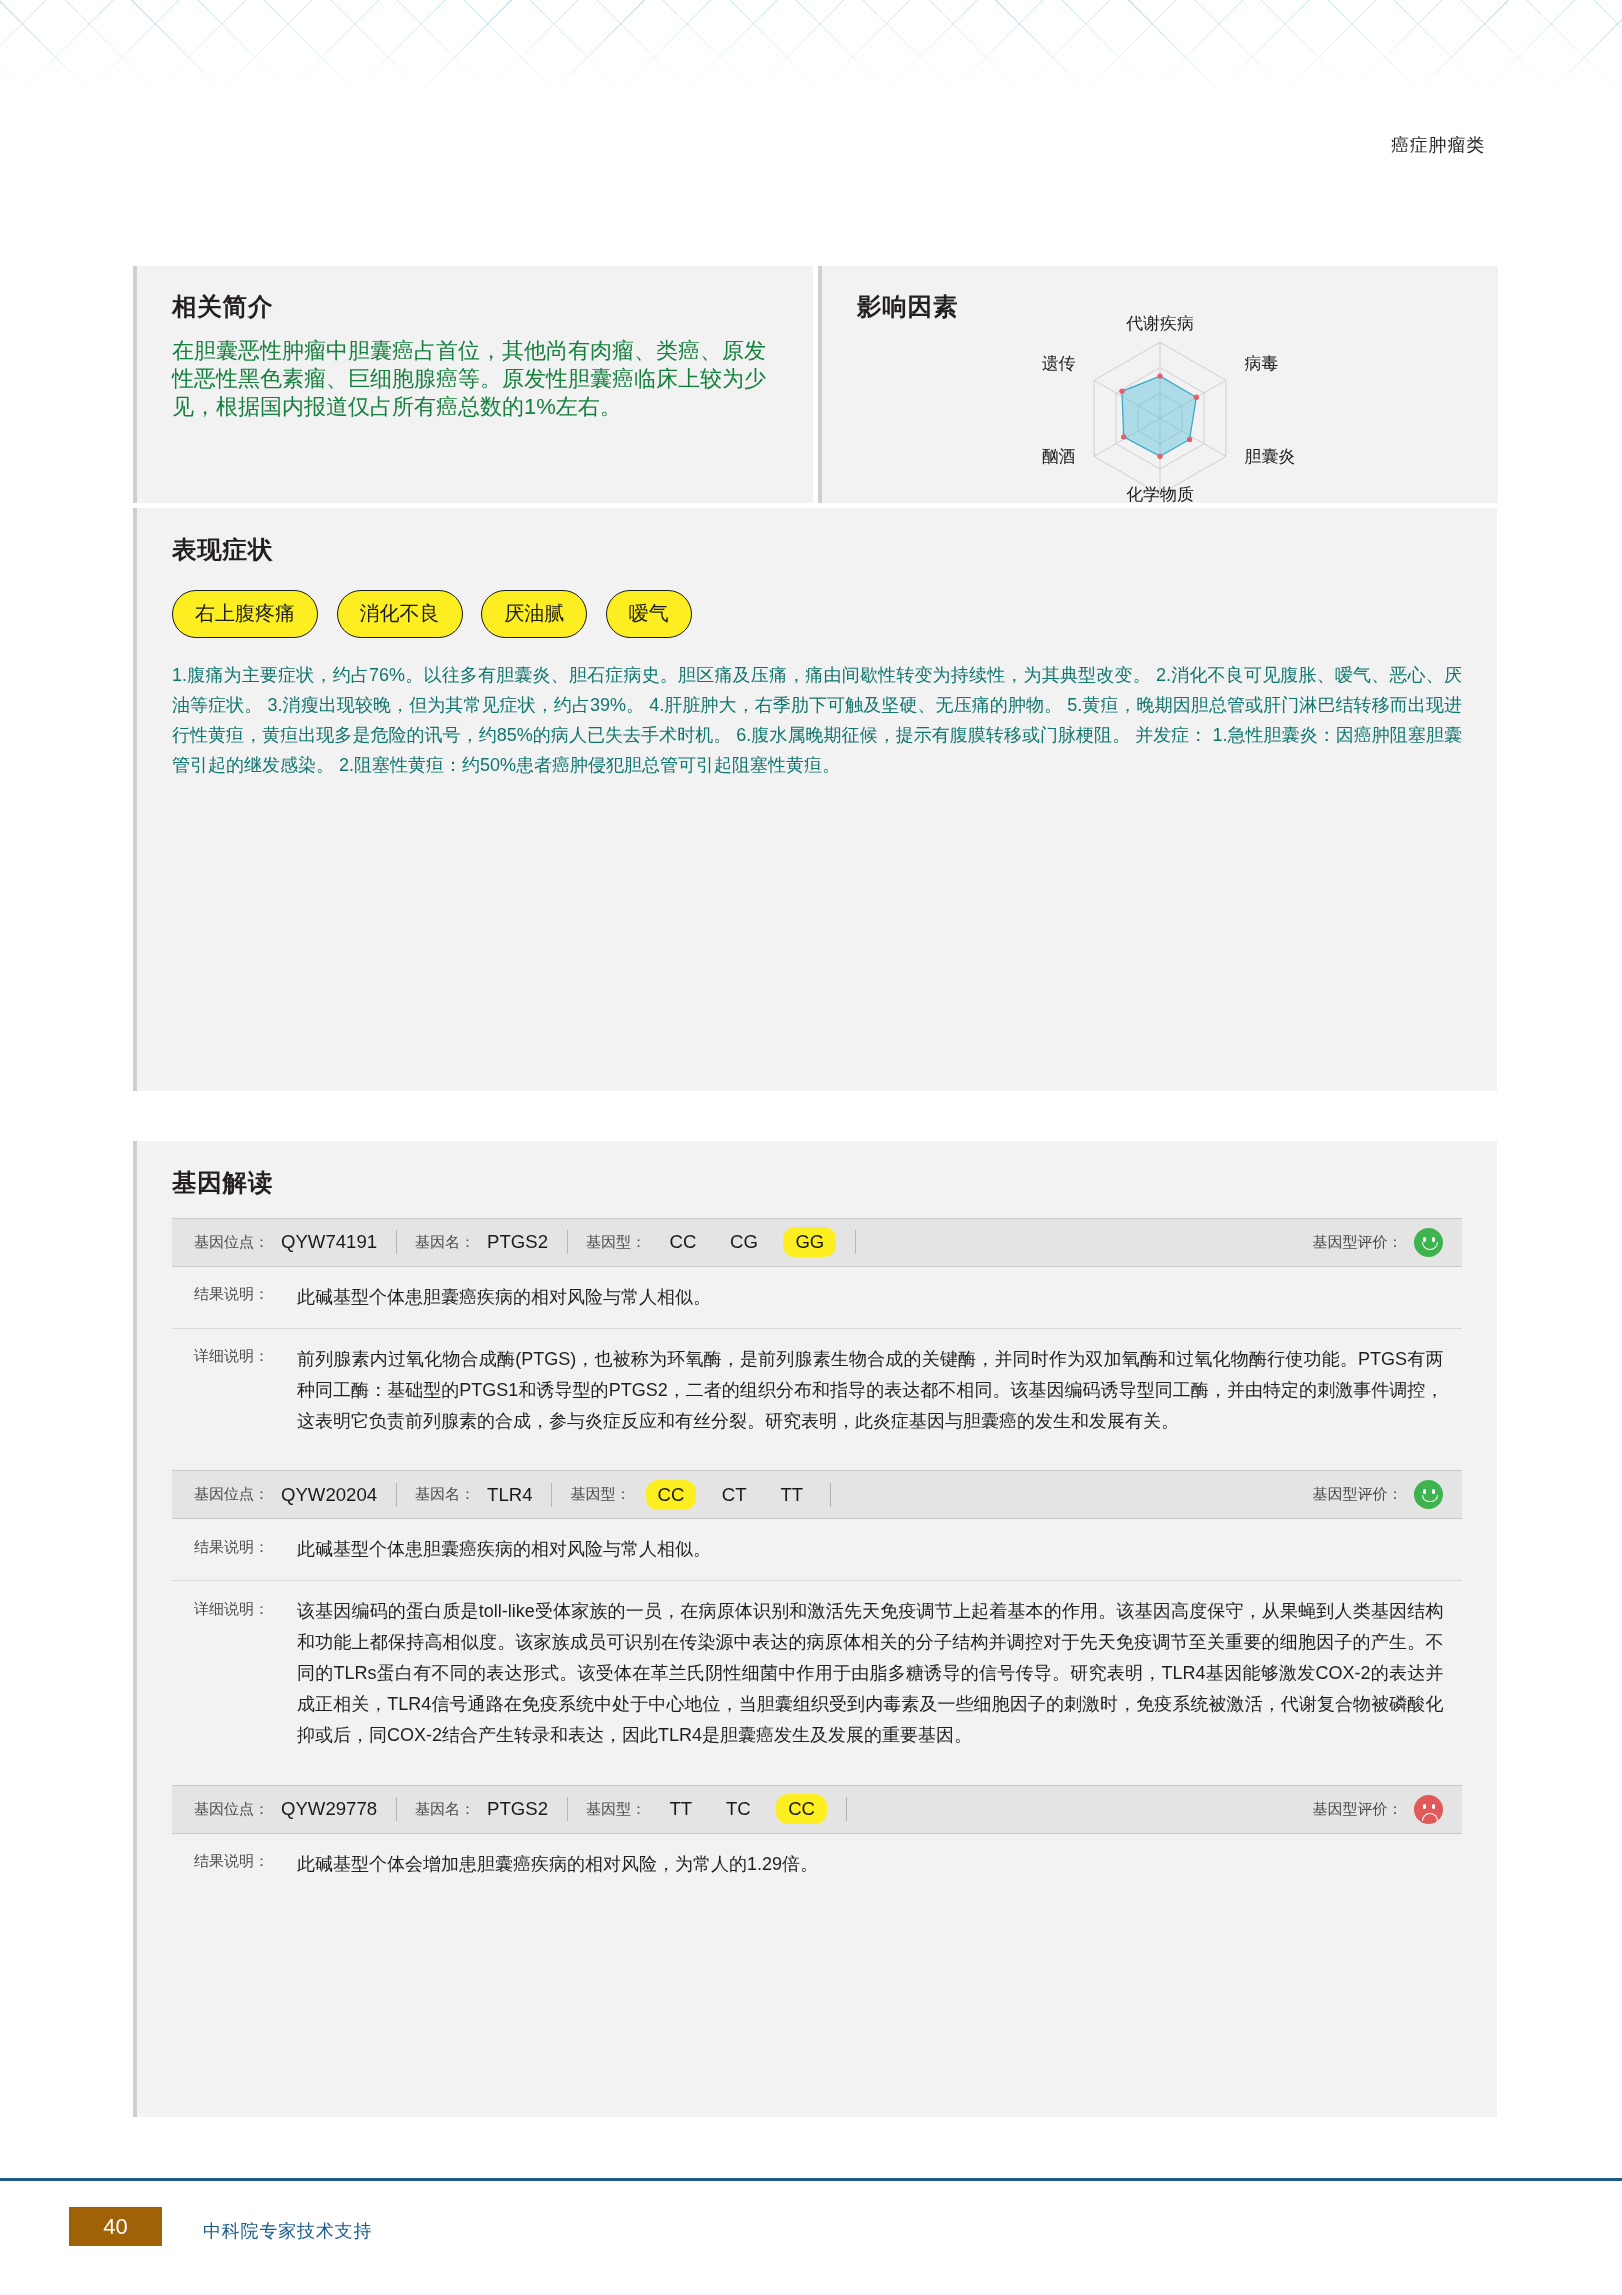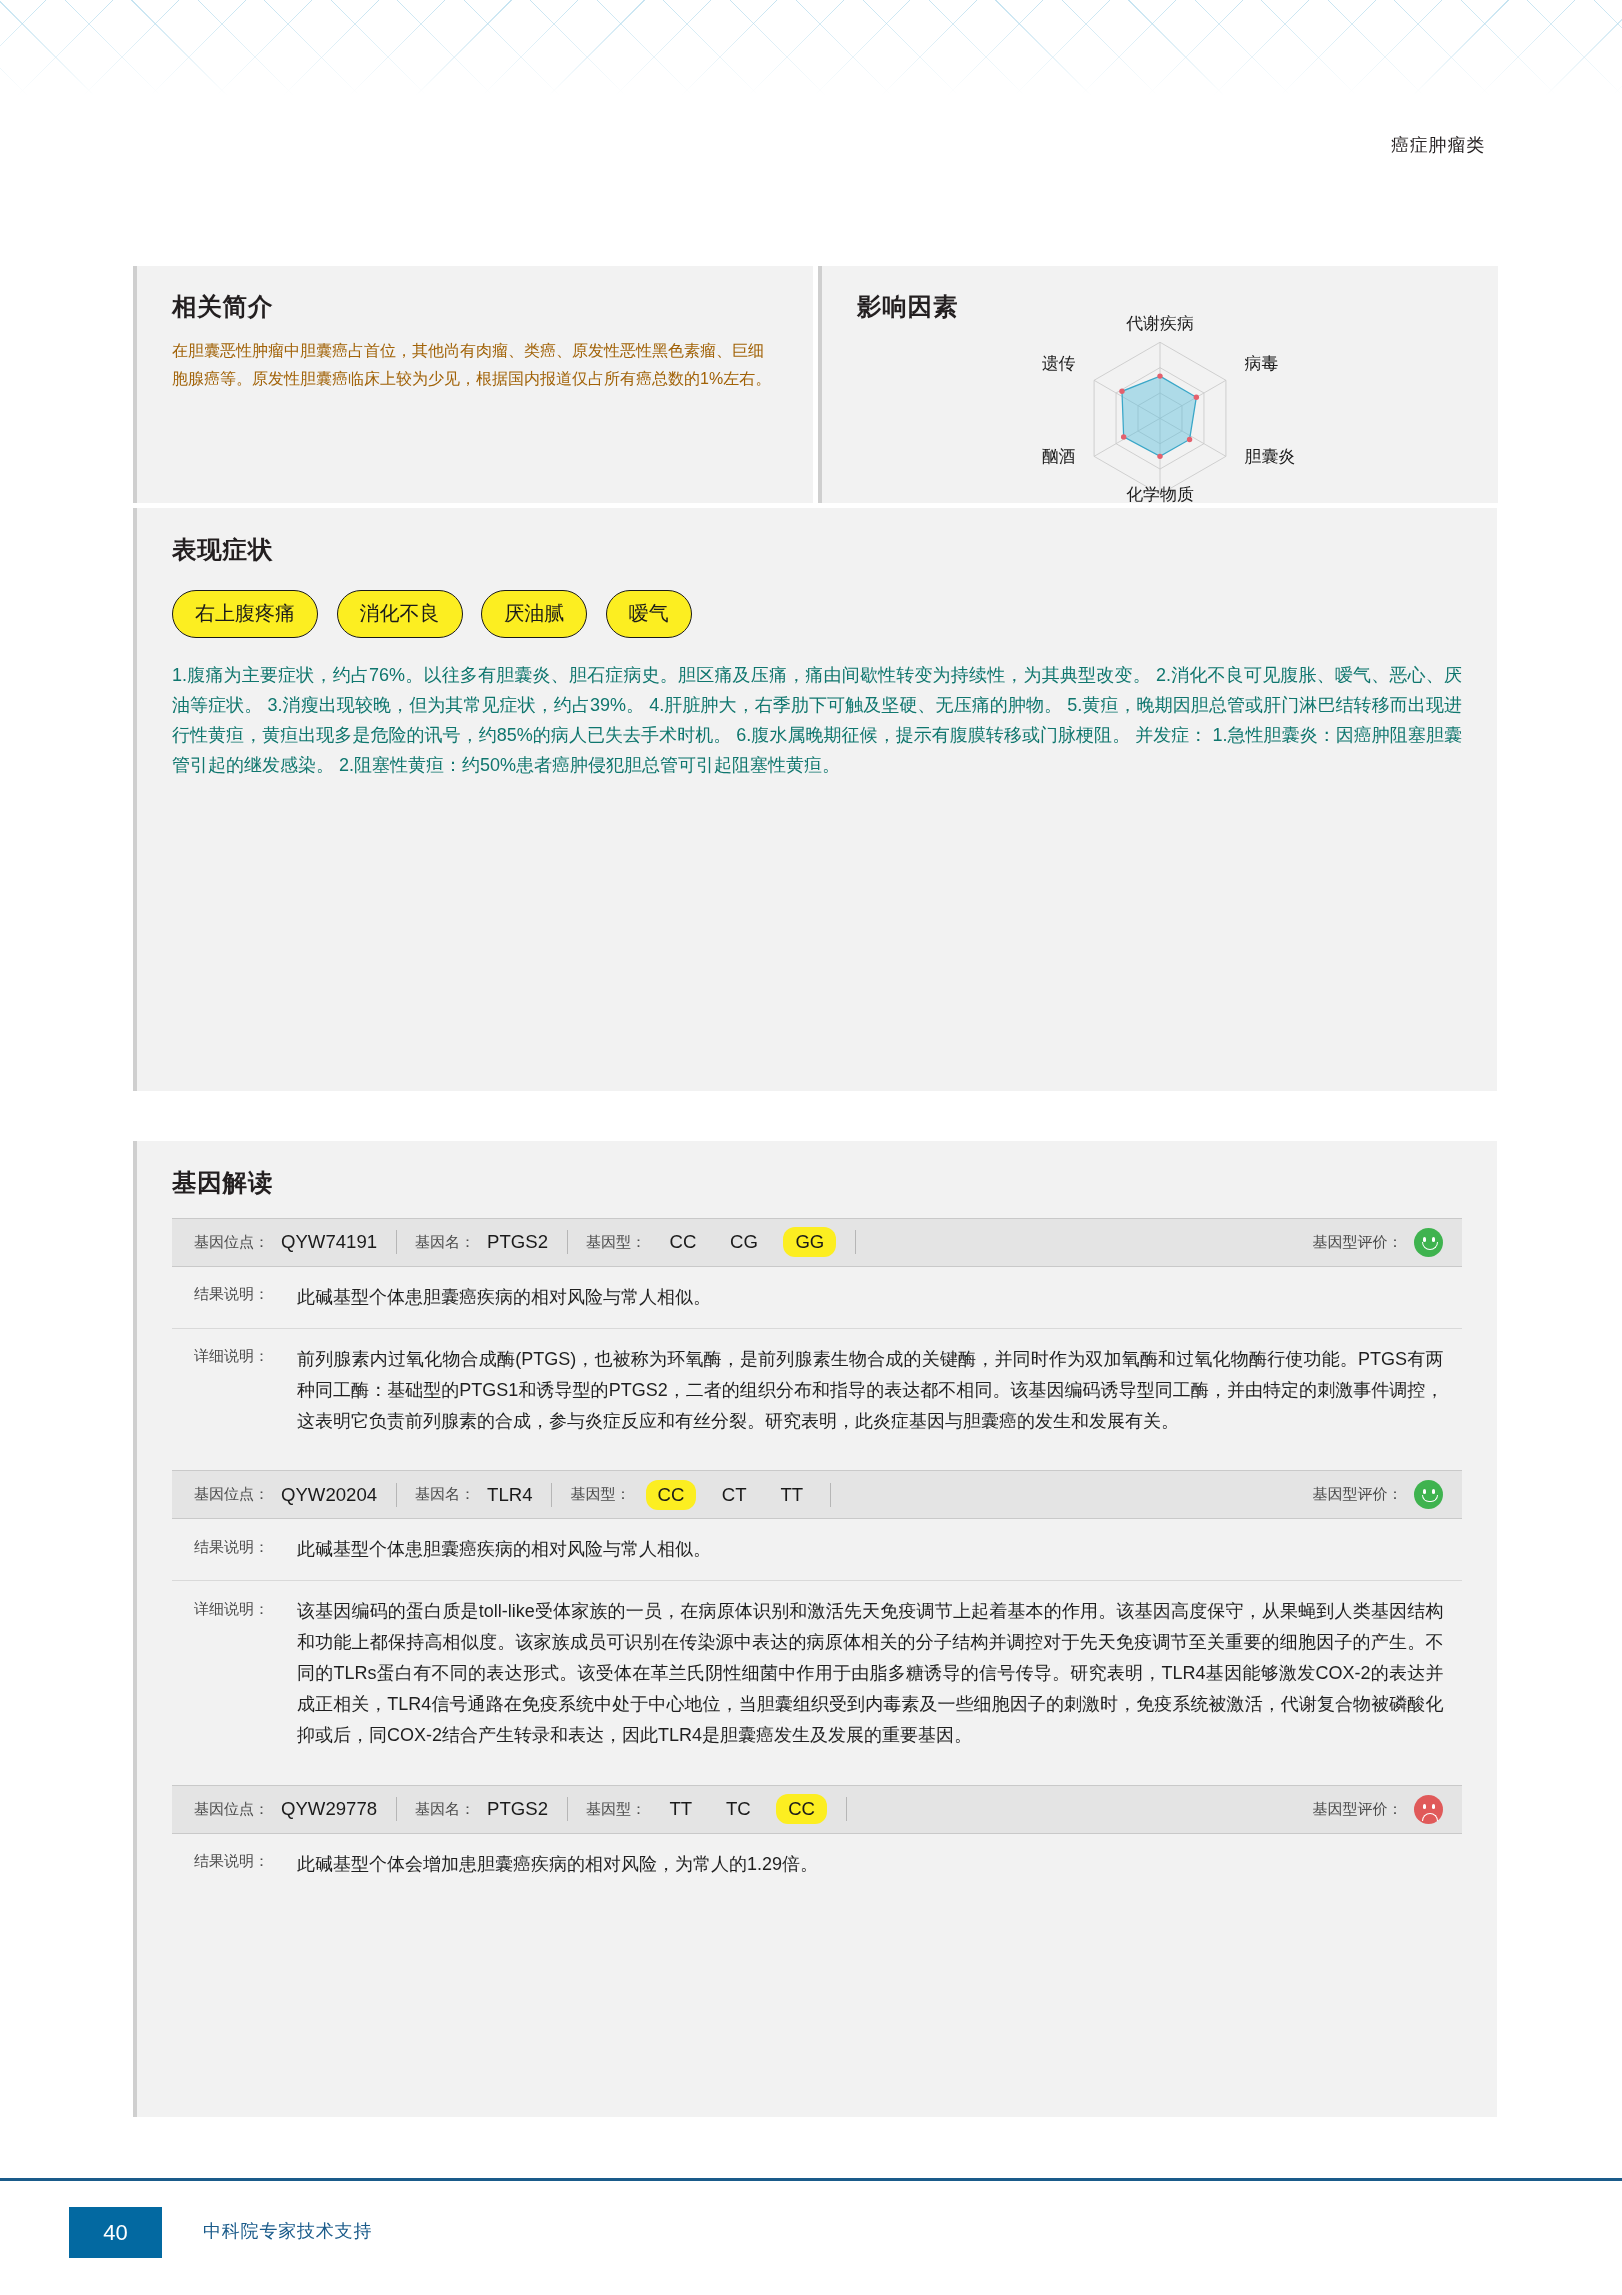--- a/index.html
+++ b/index.html
@@ -68,23 +68,23 @@
   
   #intro-card {
     left: 133px;
     top: 266px;
     width: 676px;
     height: 237px;
   }
   #intro-card .card-title { margin: 24px 0 0 35px; }
   #intro-card .body-text {
     margin: 13.5px 35px 0 35px;
-    font-size: 16px;
+    font-size: 22px;
     line-height: 28px;
-    color: #a16207;
+    color: #15803d;
   }
 
   
   #factors-card {
     left: 818px;
     top: 266px;
     width: 676px;
     height: 237px;
   }
   #factors-card .card-title { margin: 24px 0 0 35px; }
@@ -246,22 +246,22 @@
     top: 2178px;
     width: 1622px;
     height: 2.5px;
     background: #1a5b8a;
   }
   .footer-badge {
     position: absolute;
     left: 69px;
     top: 2207px;
     width: 93px;
-    height: 51px;
-    background: #0369a1;
+    height: 39px;
+    background: #a16207;
     color: #ffffff;
     font-size: 22px;
     display: flex;
     align-items: center;
     justify-content: center;
   }
   .footer-text {
     position: absolute;
     left: 203px;
     top: 2219px;

